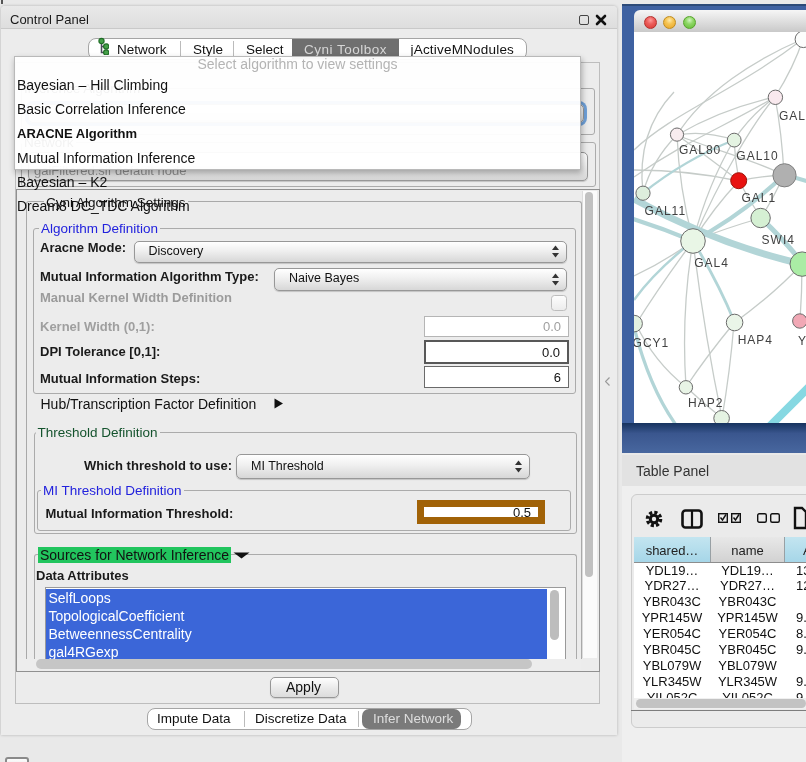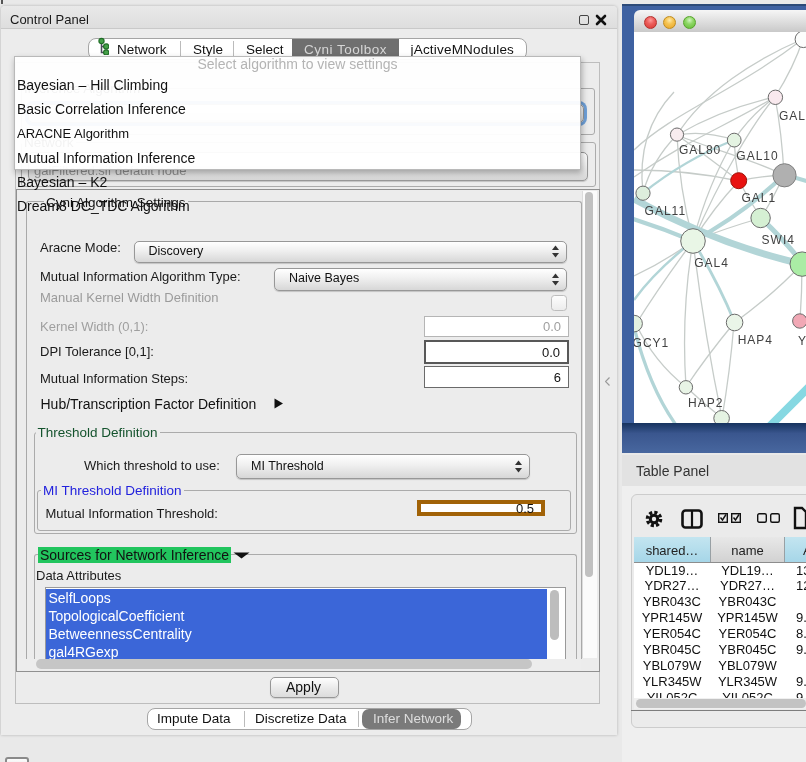--- a/index.html
+++ b/index.html
@@ -1,18 +1,18 @@
 <!DOCTYPE html>
 <html><head>
 <meta charset="utf-8">
 <style>
 html,body{margin:0;padding:0}
 #page{position:relative;width:806px;height:762px;background:#e9e9e9;font-family:"Liberation Sans",sans-serif;overflow:hidden}
 .abs{position:absolute}
-.b{font-weight:normal}
+.b{font-weight:bold}
 .t13{font-size:13px;color:#1a1a1a;white-space:nowrap}
 .grp{position:absolute;border:1px solid #ababab;border-radius:3px}
 .gt{position:absolute;top:-8px;background:#ececec;padding:0 2px;font-size:13.5px;line-height:15px;white-space:nowrap}
 .combo{position:absolute;border:1px solid #979797;border-radius:5px;background:linear-gradient(#ffffff,#efefef 45%,#d7d7d7);box-shadow:0 1px 1px rgba(0,0,0,.18)}
 .combo .tx{position:absolute;left:14px;top:0;bottom:0;font-size:12.5px;color:#111;display:flex;align-items:center;white-space:nowrap;padding-bottom:2px}
 .car{position:absolute;right:6px;top:50%;margin-top:-6.5px;width:9px;height:13px}
 .fld{position:absolute;background:#fff;font-size:13px;color:#111;text-align:left;box-sizing:border-box;display:flex;align-items:center;justify-content:flex-end;padding-right:7px;white-space:nowrap}
 .seg{font-size:13.5px;color:#111;white-space:nowrap}
 </style>
 </head>
@@ -63,20 +63,23 @@
 
 <div class="abs" style="left:582px;top:191px;width:14px;height:467px;background:#fbfbfb;border-left:1px solid #dcdcdc"></div>
 <div class="abs" style="left:585px;top:192px;width:8px;height:385px;background:#c1c1c1;border-radius:4px"></div>
 
 <div class="abs" style="left:17px;top:658px;width:564px;height:12px;background:#ededed"></div>
 <div class="abs" style="left:36px;top:659px;width:496px;height:10px;background:#c6c6c6;border-radius:5px"></div>
 
 <div class="abs" style="left:26px;top:201px;width:554px;height:457px;border:1px solid #a9a9a9;border-bottom:none;border-radius:3px 3px 0 0"></div>
 <div class="abs" style="left:44px;top:195px;background:#ececec;padding:0 2px;font-size:13.5px;color:#111;white-space:nowrap">Cyni Algorithm Settings</div>
 
+<div class="grp" style="left:33px;top:228px;width:541px;height:164px">
+      <span class="gt" style="color:#2222dd;left:5px">Algorithm Definition</span>
+    </div>
 <div class="abs t13 b" style="left:40px;top:240px">Aracne Mode:</div>
 <div class="combo" id="cb1" style="left:133.5px;top:240.5px;width:431.5px;height:20px">
       <span class="tx">Discovery</span>
       <svg class="car" viewBox="0 0 9 13">
         <path d="M4.5 0.5 L8 5 L1 5 Z" fill="#333"></path>
         <path d="M4.5 12.5 L8 8 L1 8 Z" fill="#333"></path>
       </svg>
     </div>
 <div class="abs t13 b" style="left:40px;top:268.5px">Mutual Information Algorithm Type:</div>
 <div class="combo" id="cb2" style="left:274px;top:268px;width:291px;height:20.5px">
@@ -108,21 +111,21 @@
       <span class="tx">MI Threshold</span>
       <svg class="car" viewBox="0 0 9 13">
         <path d="M4.5 0.5 L8 5 L1 5 Z" fill="#333"></path>
         <path d="M4.5 12.5 L8 8 L1 8 Z" fill="#333"></path>
       </svg>
     </div>
 <div class="grp" style="left:37px;top:490px;width:532px;height:39px">
       <span class="gt" style="color:#2222dd;left:3px">MI Threshold Definition</span>
     </div>
 <div class="abs t13 b" style="left:45.5px;top:506px">Mutual Information Threshold:</div>
-<div class="fld" style="left:417px;top:500px;width:128px;height:16px;border:4px solid #a16207">0.5</div>
+<div class="fld" style="left:417px;top:500px;width:128px;height:24px;border:7px solid #a16207">0.5</div>
 
 <div class="abs" style="left:33.5px;top:554px;width:541px;height:104px;border:1px solid #ababab;border-bottom:none;border-radius:3px 3px 0 0"></div>
 <div class="abs" style="left:38px;top:547px;background:#22c55e;padding:0 2px;font-size:14px;color:#111;white-space:nowrap">Sources for Network Inference</div>
 <svg class="abs" style="left:233px;top:551.5px" width="17" height="7" viewBox="0 0 17 7">
       <path d="M0.5 0.5 L16.5 0.5 L8.5 6.5 Z" fill="#111"></path>
     </svg>
 <div class="abs t13 b" style="left:36px;top:567.5px">Data Attributes</div>
 
 <div class="abs" style="left:45px;top:587px;width:519px;height:71px;background:#fff;border:1px solid #9a9a9a;border-bottom:none;overflow:hidden">
   <div class="abs" style="left:0;top:1px;width:501px;height:70px;background:#3b66d8"></div>

